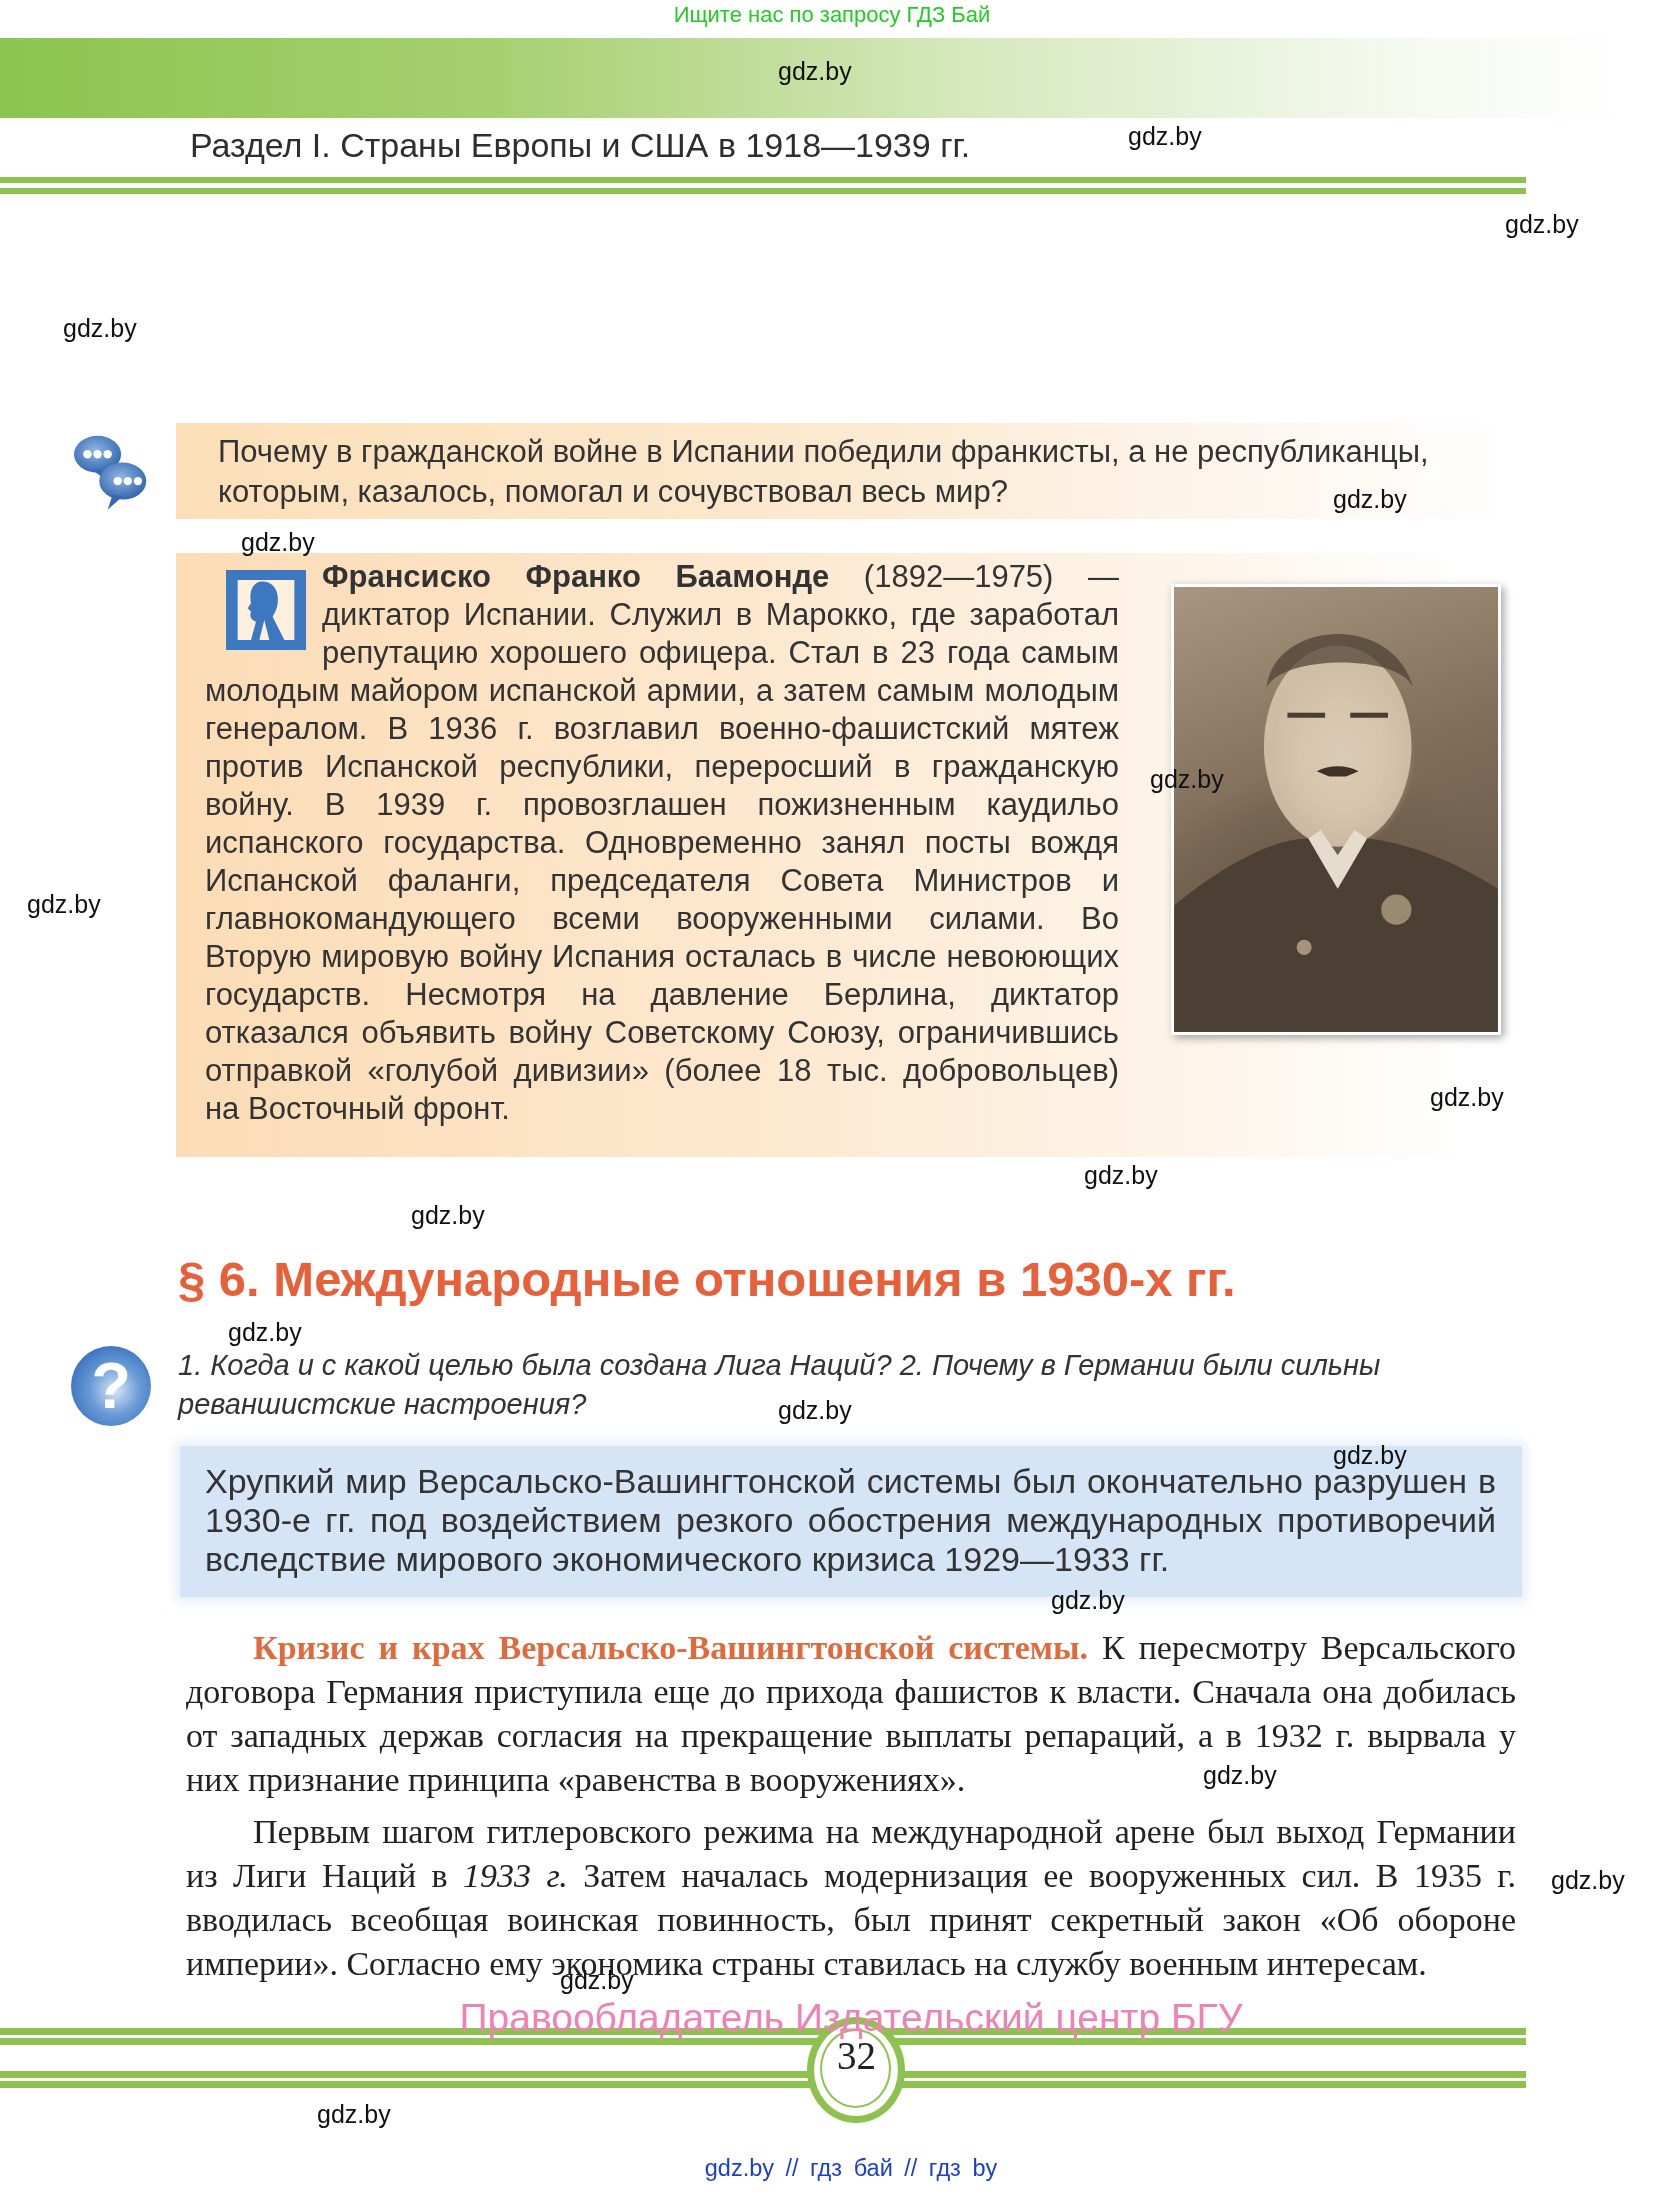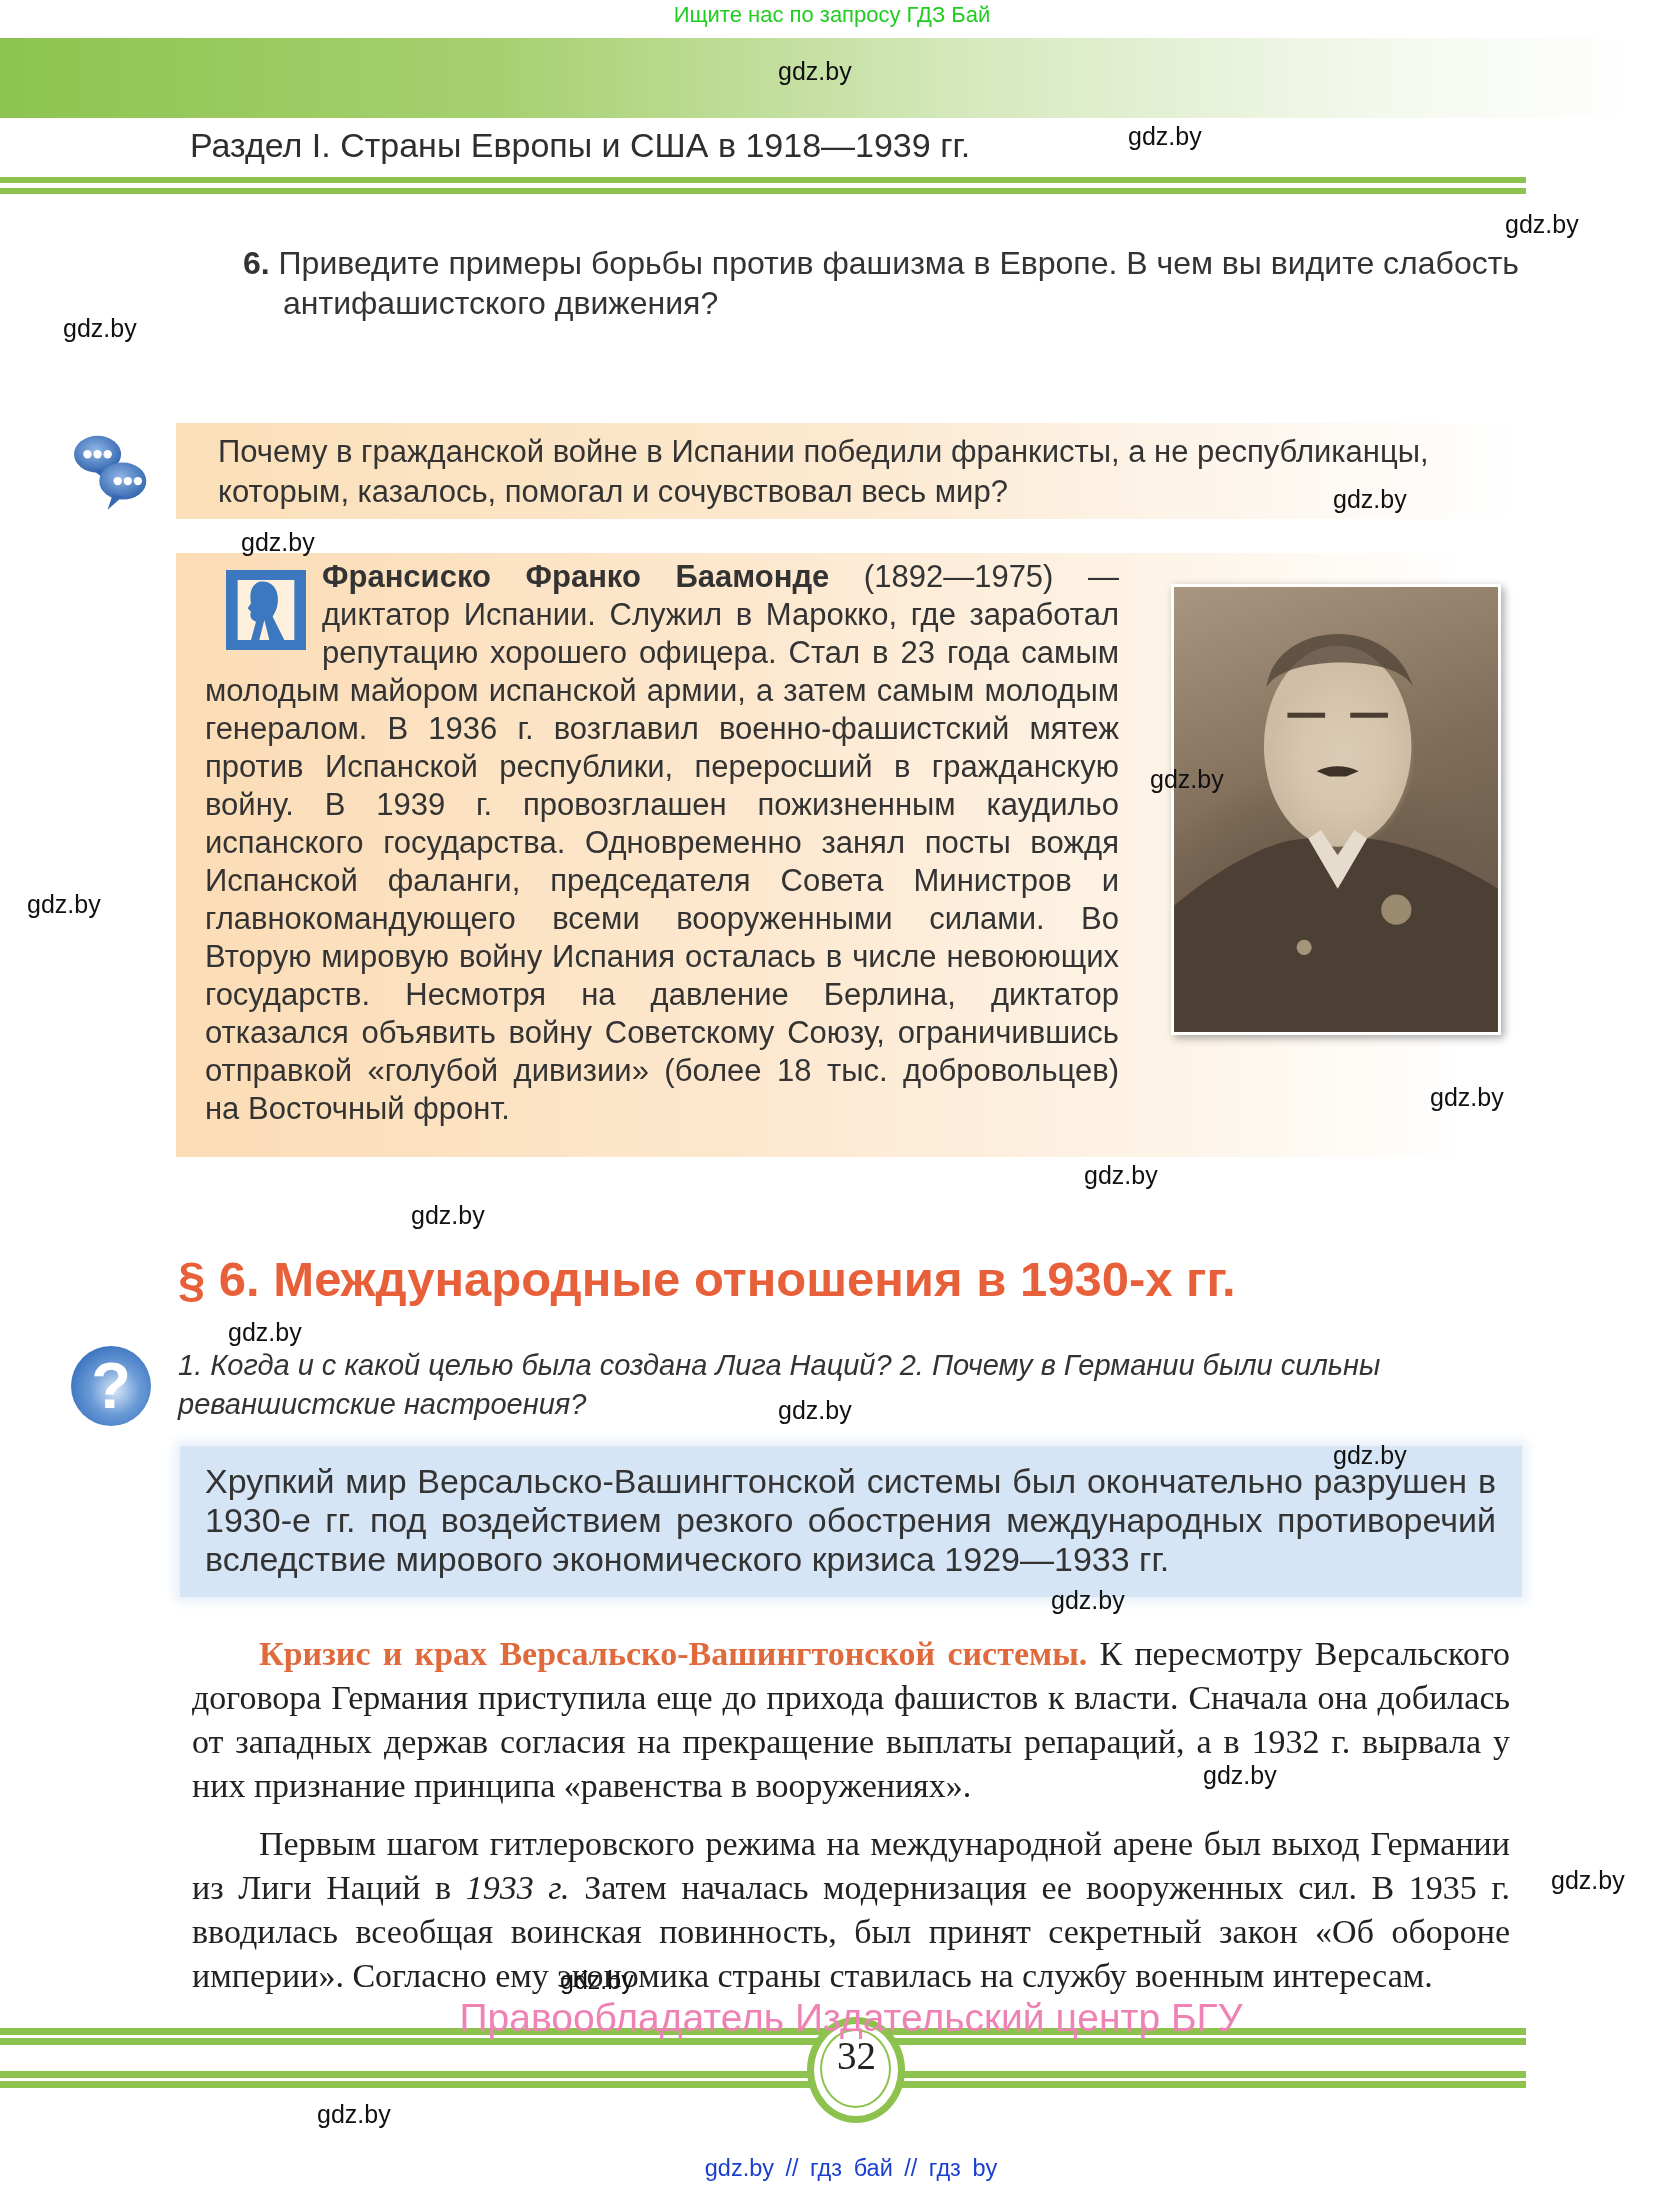--- a/index.html
+++ b/index.html
@@ -45,21 +45,21 @@
                 color:#fff; font-size:65px; font-weight:bold; text-align:center; line-height:80px; }
   #prior-questions { left:178px; top:1346px; width:1350px; font-size:29px; line-height:39px; font-style:italic; color:#333; }
 
   #info-box { left:180px; top:1446px; width:1342px; height:151px;
               background:#d5e5f6; box-shadow:0 0 11.7px 5px #e6eff9; }
   #info-text { left:205px; top:1462px; width:1291px; font-size:34px; line-height:39px; color:#333; text-align:justify;
                text-align-last:left; }
 
   #body-text { left:178px; top:1618px; width:1346px; font-family:"Liberation Serif", "DejaVu Serif", serif;
                font-size:34px; line-height:44px; color:#222; text-align:justify; }
-  #body-text p { margin:14px; text-indent:67px; }
+  #body-text p { margin:8px; text-indent:67px; }
   #body-text .lead { color:#e06a3c; font-weight:bold; }
   #body-text em { font-style:italic; }
 
   #copyright { left:0; width:1702px; top:1996px; text-align:center; font-size:39px; color:#ee82b4;
                font-family:"Liberation Sans", sans-serif; z-index:5; white-space:nowrap; }
   #page-circle { left:807px; top:2017px; width:84px; height:92px; border-radius:50%;
                  border:7.5px solid #8dc24f; background:#fff; z-index:3; }
   #page-circle-inner { left:820px; top:2029px; width:67px; height:75px; border-radius:50%;
                        border:2.5px solid #8dc24f; z-index:4; }
   #page-number { left:807px; top:2033px; width:99px; text-align:center; font-size:39px; color:#222;
@@ -70,24 +70,20 @@
 </head>
 <body>
 
 <div id="top-search" class="abs">Ищите нас по запросу ГДЗ Бай</div>
 <div id="header-band" class="abs"></div>
 <div id="section-label" class="abs">Раздел I. Страны Европы и США в 1918—1939 гг.</div>
 <div class="rule" style="top:177px"></div>
 <div class="rule" style="top:188px"></div>
 
 <div id="questions" class="abs">
-  <p class="q">
-    <span class="num">6.</span>
-    <span>Приведите примеры борьбы против фашизма в Европе. В чем вы видите слабость антифашистского движения?</span>
-  </p>
 </div>
 
 <div id="discuss-box" class="abs"></div>
 <div id="discuss-icon" class="abs">
   <svg width="84" height="84" viewBox="0 0 100 100">
     <defs>
       <radialGradient id="bg1" cx="45%" cy="40%" r="60%">
         <stop offset="0%" stop-color="#8fb6e6"></stop>
           <stop offset="100%" stop-color="#3568b0"></stop>
       </radialGradient>

